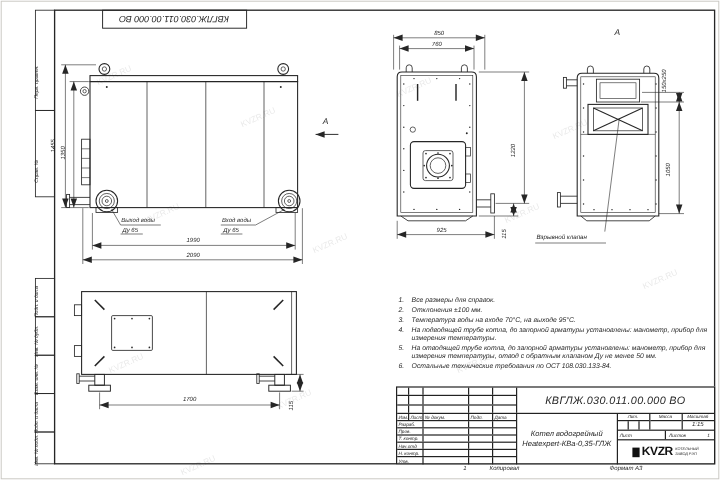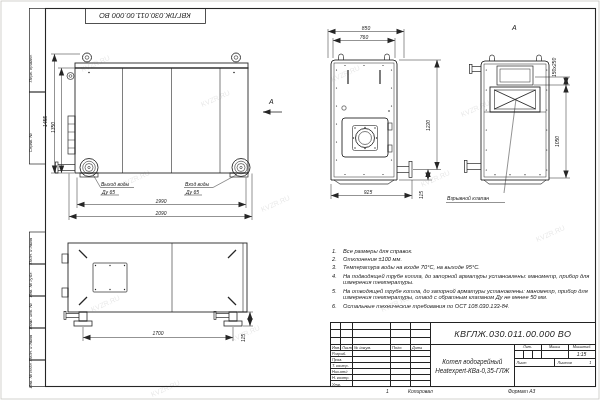--- a/index.html
+++ b/index.html
@@ -465,20 +465,28 @@
             <span class="v">1:15</span>
           </div>
         </div>
         <div class="shrow">
           <span class="a">Лист</span>
           <span class="b">
             <span>Листов</span>
             <span>1</span>
           </span>
         </div>
+        <div class="logo">
+          <span class="logo-block"></span>
+          <span class="logo-word">KVZR</span>
+          <span class="logo-sub">
+            <span>КОТЕЛЬНЫЙ</span>
+            <span>ЗАВОД РЭП</span>
+          </span>
+        </div>
       </div>
     </div>
   </div>
 
   <span class="t" style="left:386px;top:389px;font-size:5px">1</span>
   <span class="t" style="left:408px;top:389px;font-size:5px">Копировал</span>
   <span class="t" style="left:508px;top:389px;font-size:5px">Формат А3</span>
 
 </div>
 

